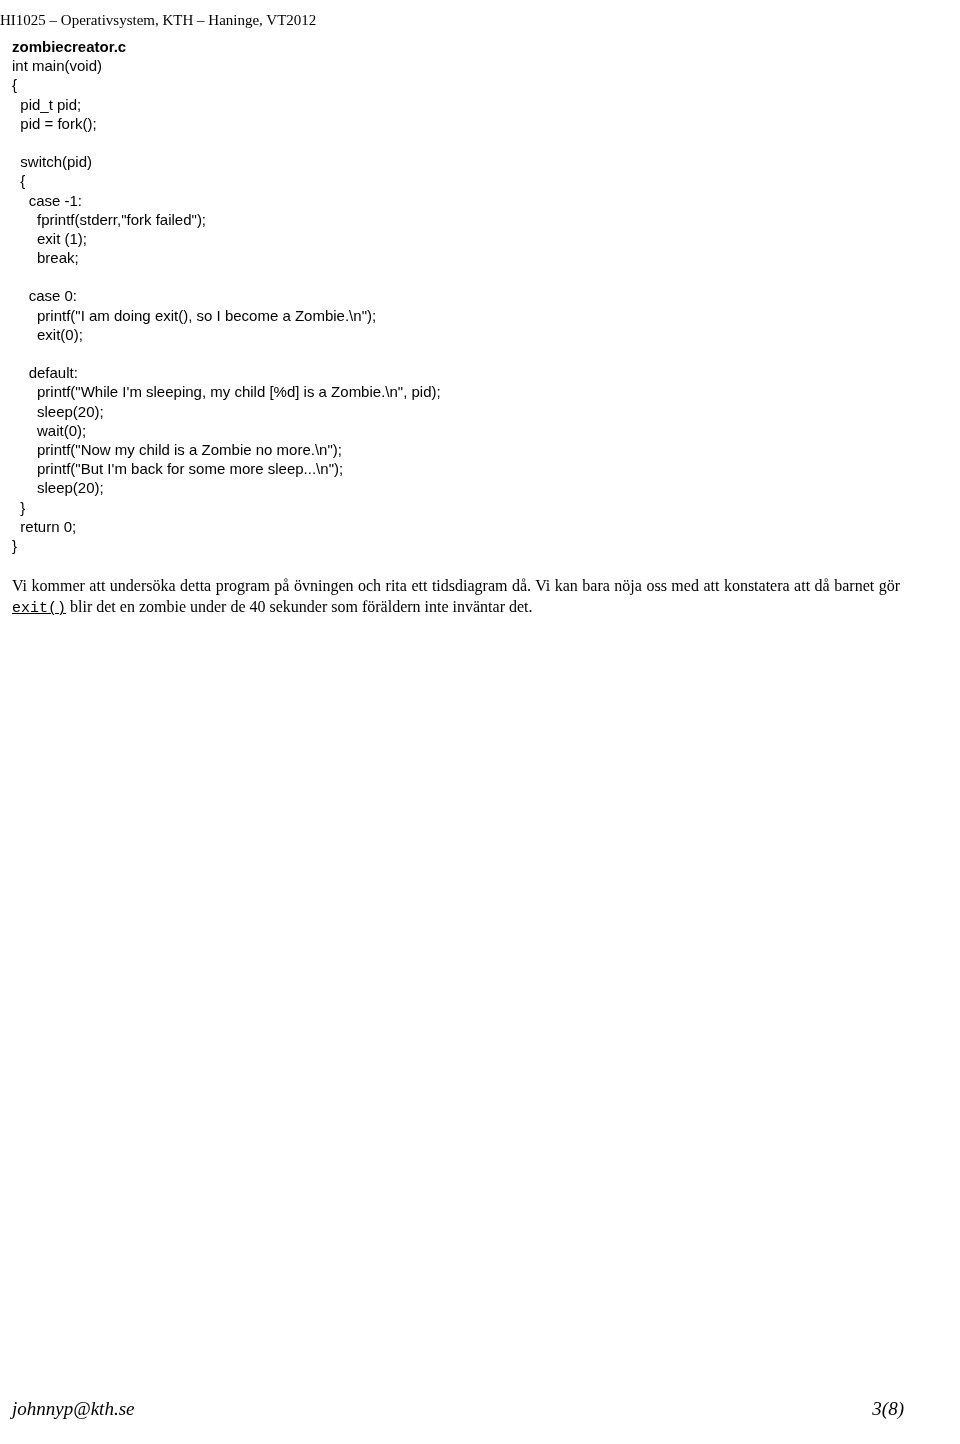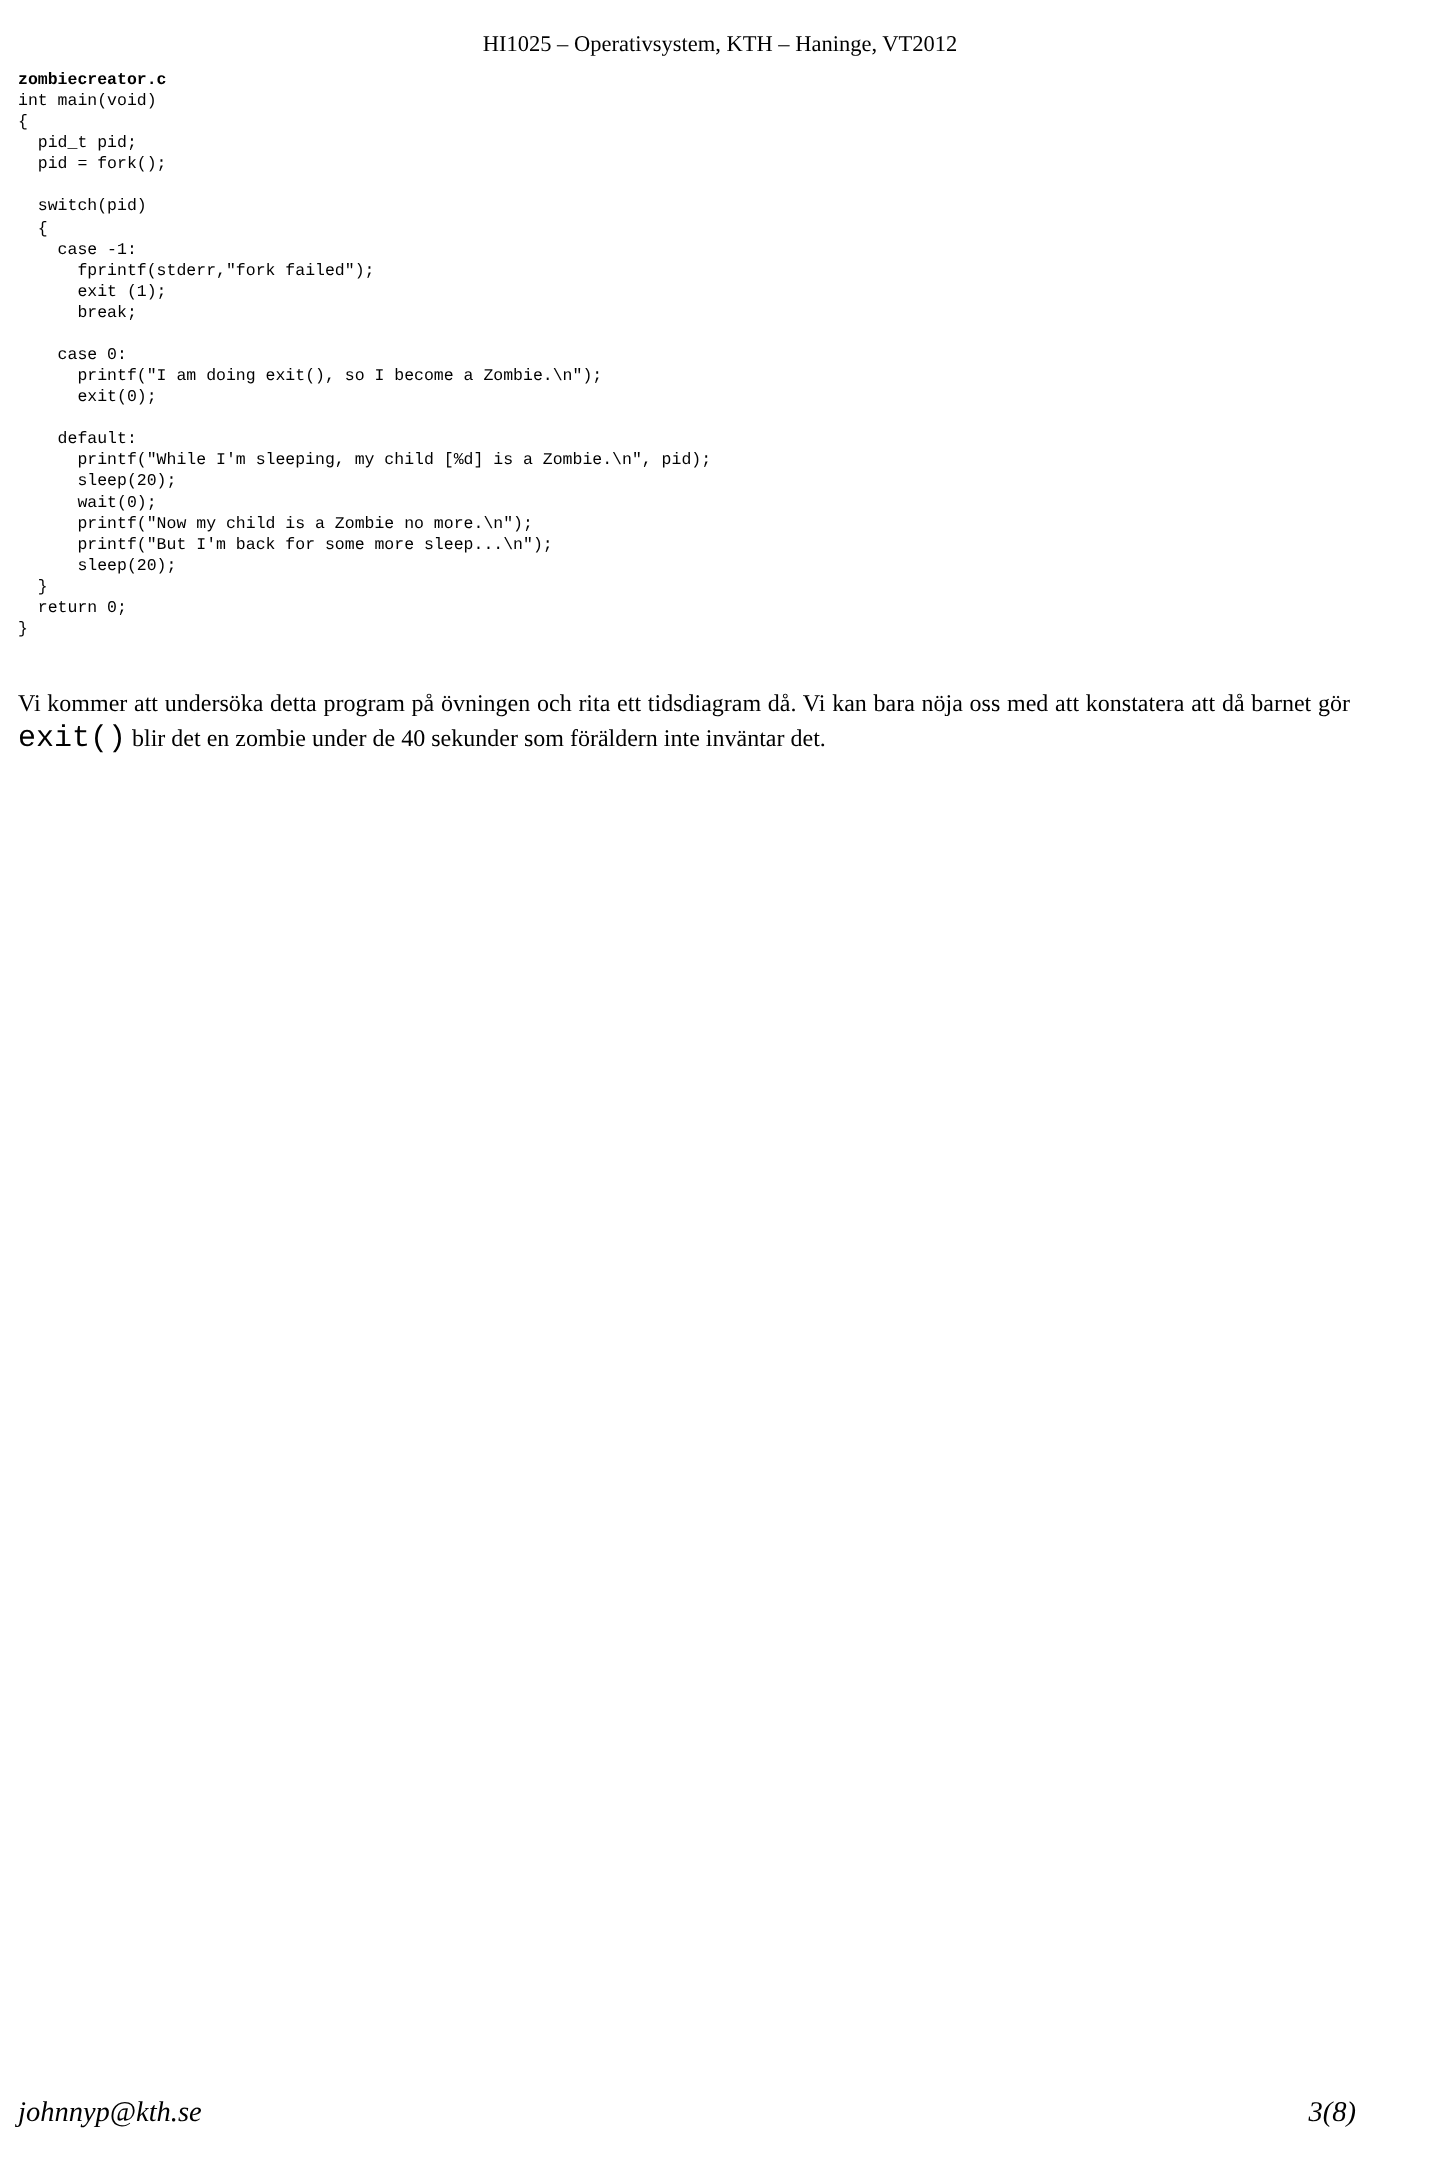--- a/index.html
+++ b/index.html
@@ -9,46 +9,47 @@
     }
     body {
       width: 960px;
       height: 1444px;
       background: #fff;
       font-family: "Times New Roman", Times, serif;
       position: relative;
       padding: 0;
     }
     .page-header {
-      text-align: center;
-      padding-top: 22px;
+      text-align: left;
+      padding-top: 12px;
       font-size: 15px;
     }
     .content {
       padding: 8px 56px 0 12px;
     }
     .code-block {
-      font-family: Liberation Mono, monospace;
-      font-size: 11px;
+      font-family: Liberation Sans, sans-serif;
+      font-size: 15px;
       line-height: 1.28;
       white-space: pre;
-      margin-bottom: 32px;
+      margin-bottom: 20px;
     }
     .code-block .bold {
       font-weight: bold;
     }
     .para {
       font-size: 16px;
       line-height: 1.32;
       text-align: justify;
       padding: 0 4px 0 0;
     }
     .para .mono {
       font-family: "Courier New", Courier, monospace;
-      font-size: 20px;
+      font-size: 15px;
+      text-decoration: underline;
     }
     .footer {
       position: absolute;
       bottom: 24px;
       left: 12px;
       right: 56px;
       display: flex;
       justify-content: space-between;
       font-style: italic;
       font-size: 19px;

